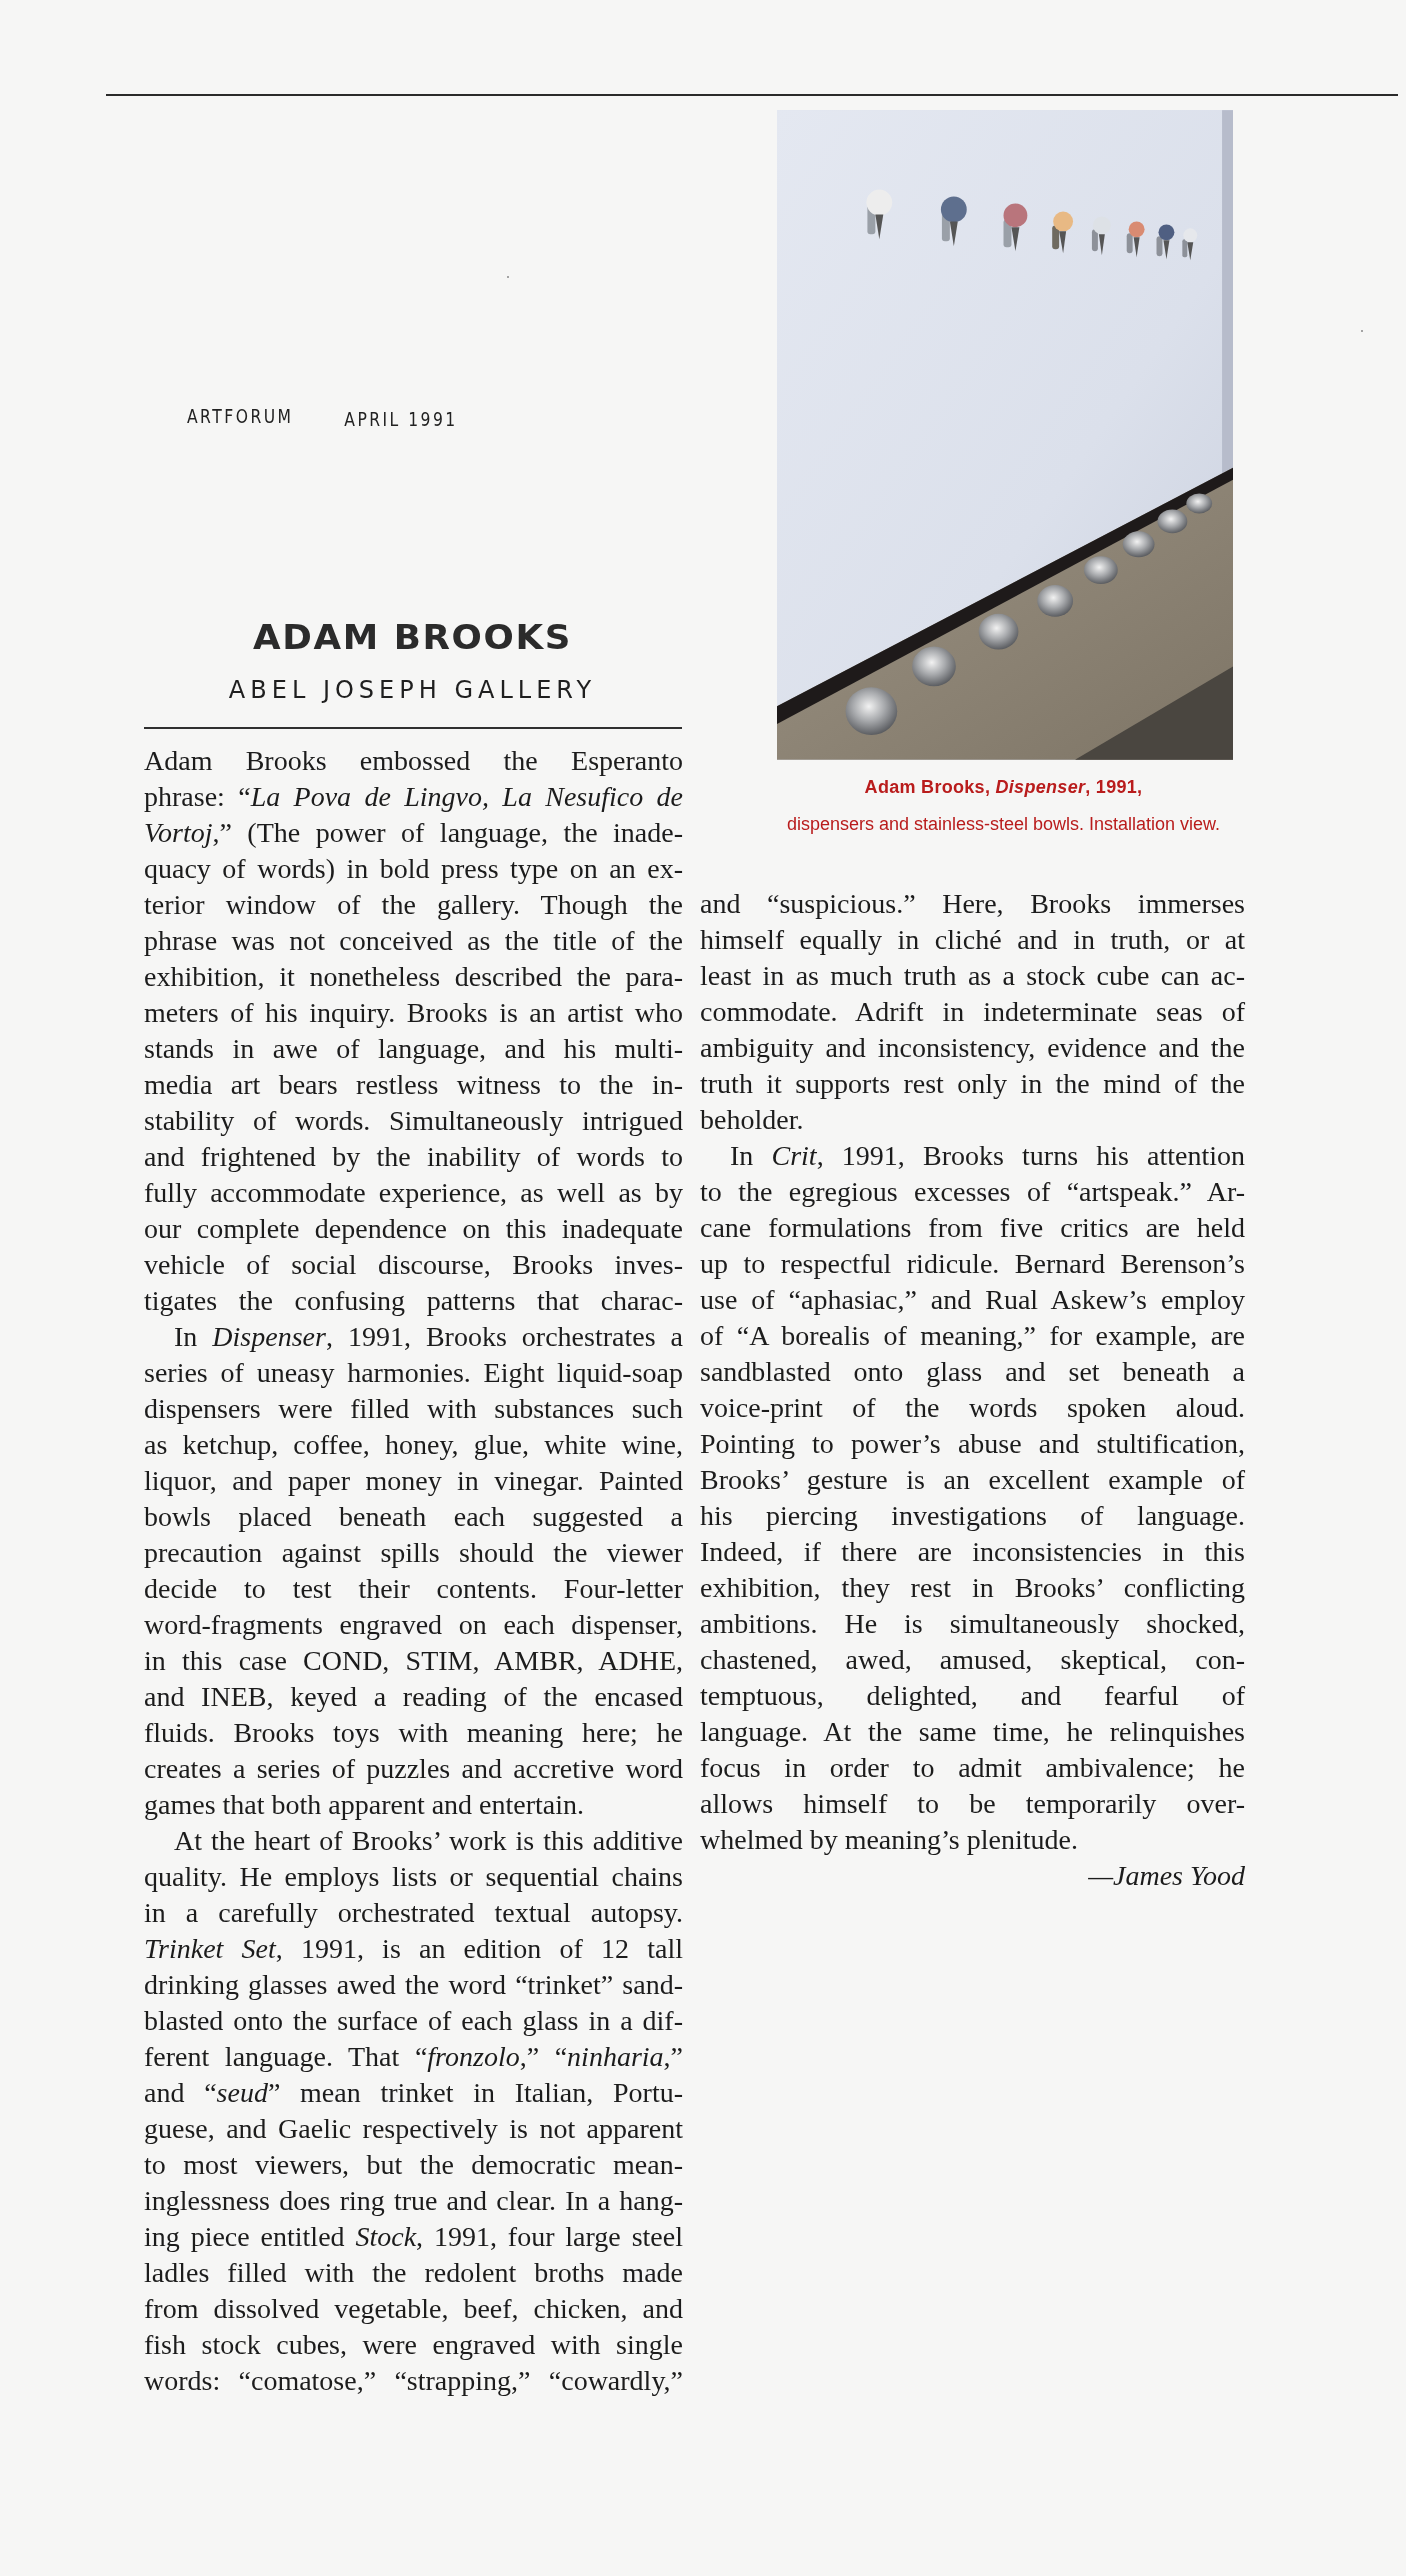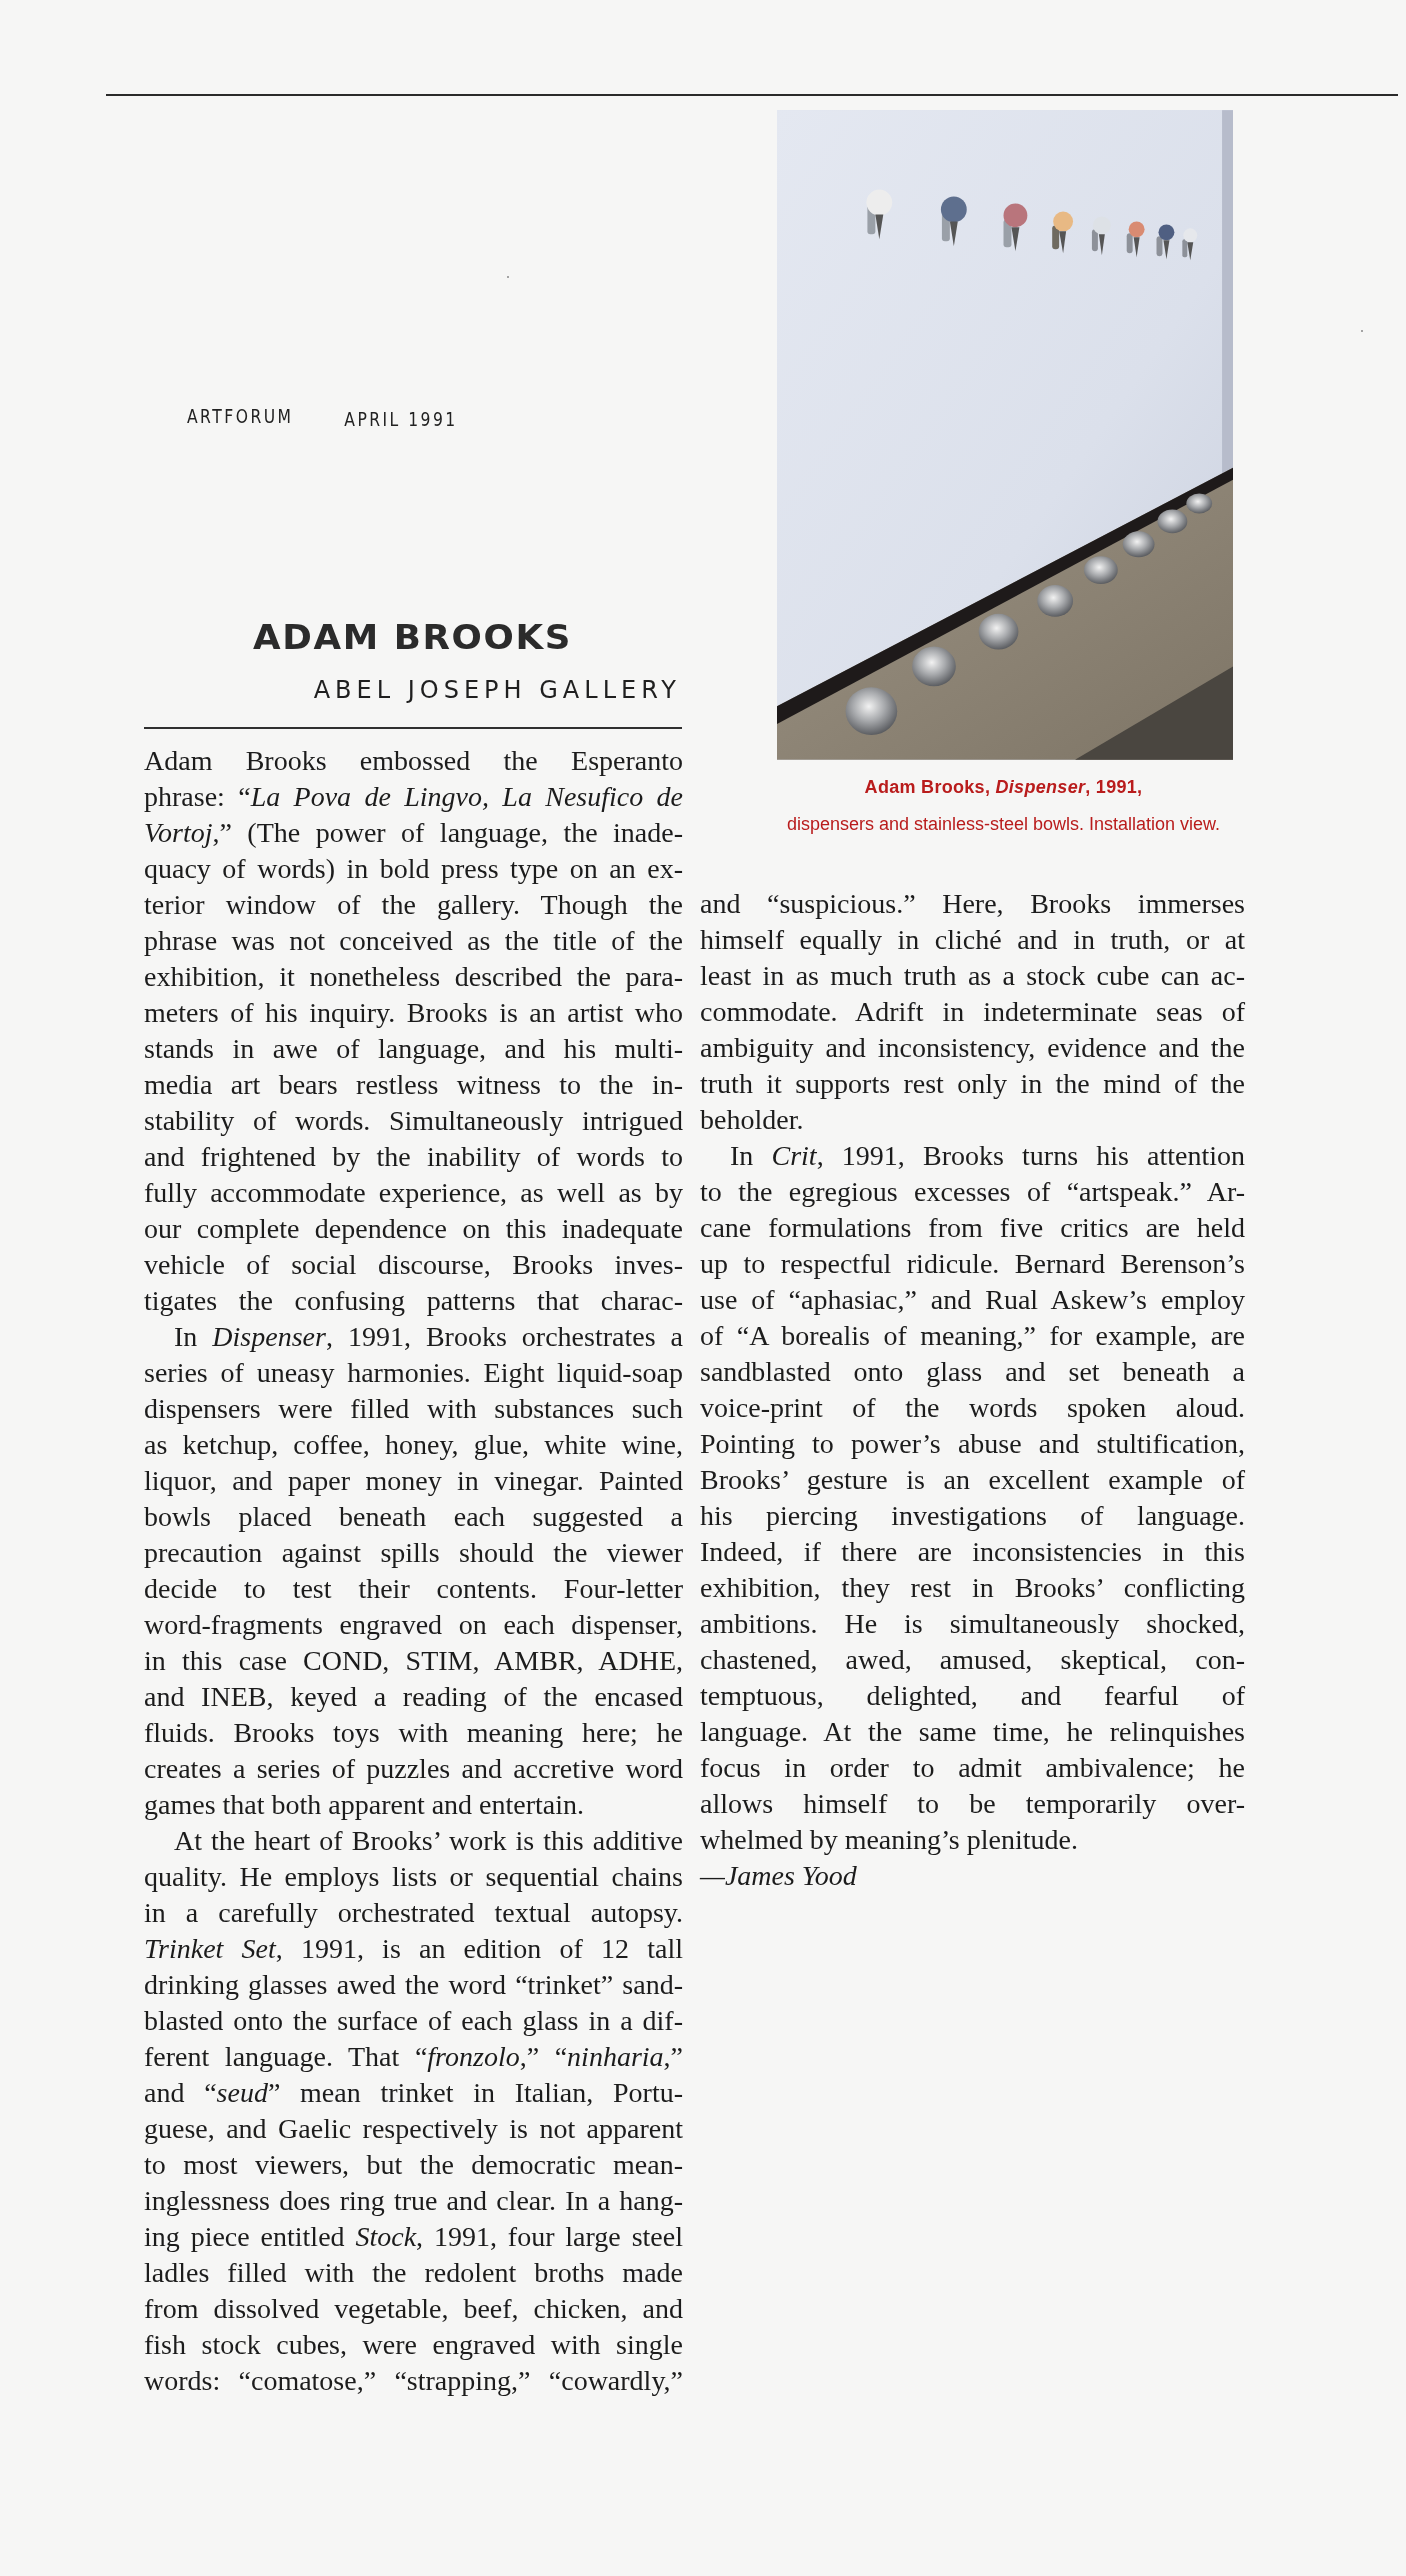--- a/index.html
+++ b/index.html
@@ -21,38 +21,38 @@
   }
   .masthead span { display: inline-block; }
   .masthead .date { margin-left: 62px; margin-top: 3px; vertical-align: top; }
   .headline {
     position: absolute; left: 144px; width: 537px; top: 618px; text-align: center;
     font-family: "DejaVu Sans", "Liberation Sans", sans-serif;
     font-weight: bold; font-size: 33px; letter-spacing: 1.5px; color: #2b2b2b;
     transform: scaleX(1.08); transform-origin: center top;
   }
   .gallery {
-    position: absolute; left: 144px; width: 537px; top: 676px; text-align: right;
+    position: absolute; left: 144px; width: 537px; top: 676px; text-align: center;
     font-family: "DejaVu Sans", "Liberation Sans", sans-serif;
     font-size: 24px; letter-spacing: 5px; color: #1f1f1f;
   }
   .head-rule {
     position: absolute; left: 144px; top: 727px; width: 538px; height: 2px; background: #2f2f2f;
   }
   .col {
     position: absolute;
     font-size: 28px; line-height: 36px;
     text-align: justify;
   }
   .col .ln { display: block; white-space: nowrap; text-align-last: justify; height: 36px; }
   .col .ln.last { text-align-last: left; }
   .col .ln.ind { padding-left: 30px; }
   .col-left { left: 144px; top: 743px; width: 539px; }
   .col-right { left: 700px; top: 886px; width: 545px; }
-  .sig { display: block; font-style: italic; }
+  .sig { display: block; text-align: right; font-style: italic; }
   i { font-style: italic; }
   .photo {
     position: absolute; left: 777px; top: 110px; width: 456px; height: 650px;
     overflow: hidden; background: #dfe3ec;
   }
   .caption {
     position: absolute; left: 735px; width: 537px; top: 777px; text-align: center;
     font-family: "Liberation Sans", "DejaVu Sans", sans-serif; color: #b91c1c;
   }
   .caption .c1 { font-weight: bold; font-size: 18px; display: block; letter-spacing: 0.3px; }

